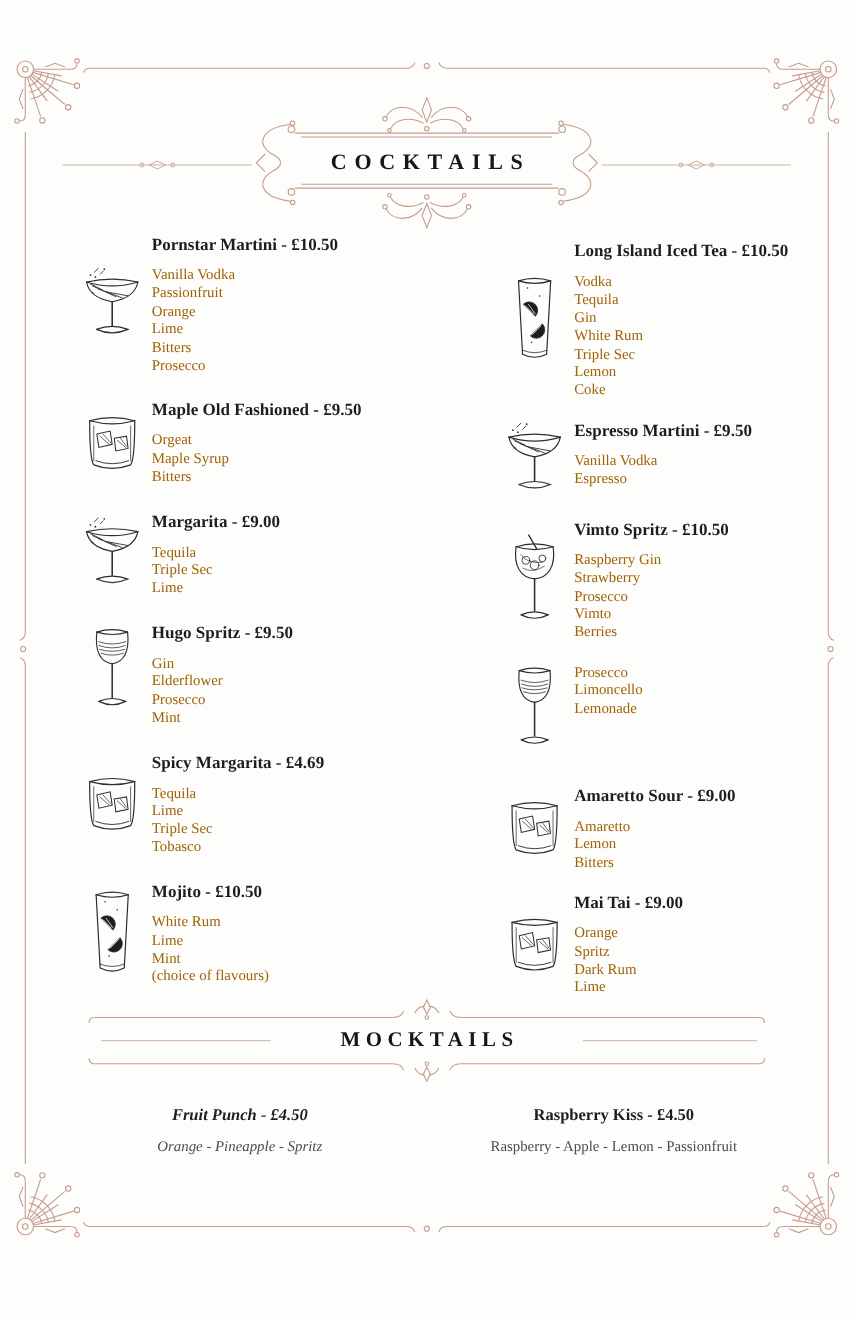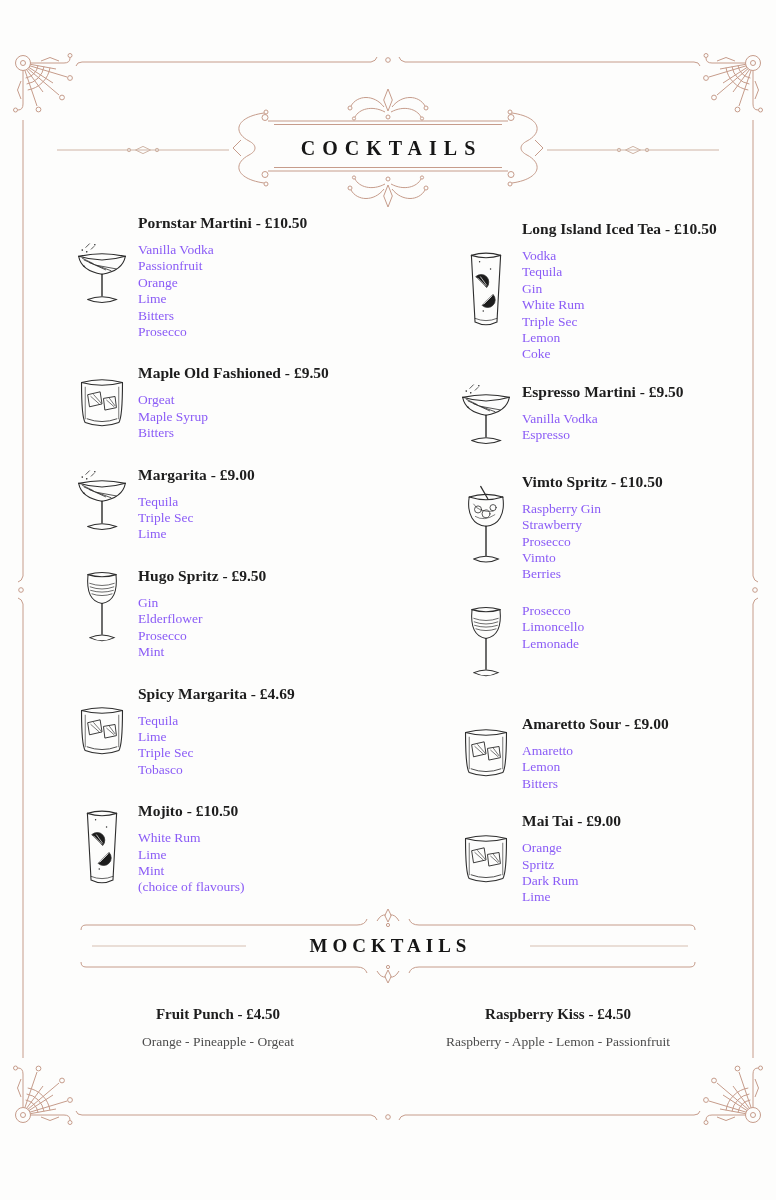--- a/index.html
+++ b/index.html
@@ -24,31 +24,31 @@
   .col{position:absolute;width:316px;}
   .col-left{left:74px;top:214px;}
   .col-right{left:458px;top:220px;}
 
   .item{display:flex;gap:8px;}
   .col-left .item{margin-bottom:24px;}
   .col-right .item{margin-bottom:20px;}
   .icon-cell{width:56px;flex-shrink:0;display:flex;align-items:center;justify-content:center;}
   .txt{flex:1;}
   .item-title{font-weight:700;font-size:15.5px;line-height:18px;color:#1d1d1d;margin:0 0 10px 0;}
-  .ing-line{font-size:13.5px;line-height:16.4px;color:#8b5cf6;}
+  .ing-line{font-size:13.5px;line-height:16.4px;color:#a16207;}
 
   svg.glass{display:block;}
   .coupe-glass-icon{width:54px;height:70px;}
   .rocks-glass-icon{width:54px;height:54px;}
   .highball-glass-icon{width:42px;height:82px;}
   .wine-glass-icon{width:42px;height:92px;}
   .copa-glass-icon{width:46px;height:92px;}
 
   .mocktail{position:absolute;top:1006px;width:320px;text-align:center;}
-  .mocktail-left{left:58px;}
+  .mocktail-left{left:58px;font-style:italic;}
   .mocktail-right{left:398px;}
   .m-title{font-weight:700;font-size:15px;color:#1d1d1d;}
   .m-desc{font-size:13.5px;color:#4c4c4c;margin-top:11px;}
 </style>
 </head>
 <body>
 
 <svg class="defs-store" aria-hidden="true">
   <defs>
     <symbol id="coupe-glass-icon" viewBox="0 0 60 78">
@@ -458,19 +458,19 @@
             <div class="ing-line">Spritz</div>
             <div class="ing-line">Dark Rum</div>
             <div class="ing-line">Lime</div>
           </div>
     </div>
   </div>
     </div>
 
   <div class="mocktail mocktail-left">
     <div class="m-title">Fruit Punch - £4.50</div>
-    <div class="m-desc">Orange - Pineapple - Orgeat</div>
+    <div class="m-desc">Orange - Pineapple - Spritz</div>
   </div>
   <div class="mocktail mocktail-right">
     <div class="m-title">Raspberry Kiss - £4.50</div>
     <div class="m-desc">Raspberry - Apple - Lemon - Passionfruit</div>
   </div>
 </div>
 
 </body></html>

